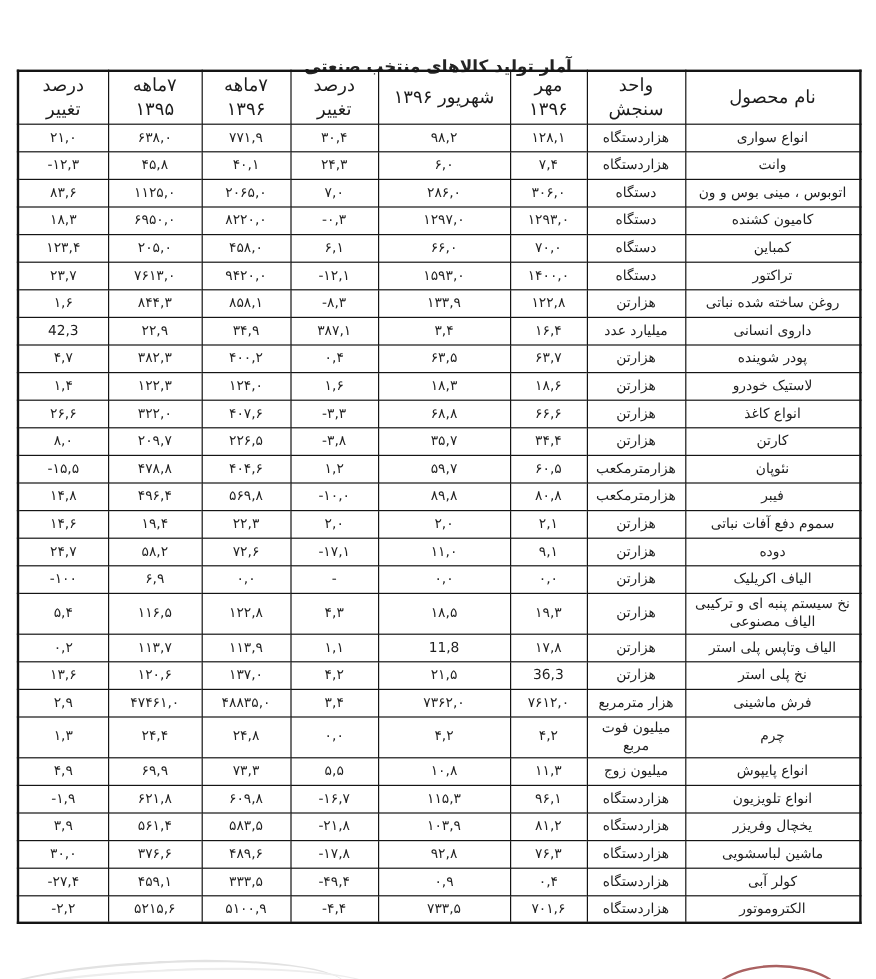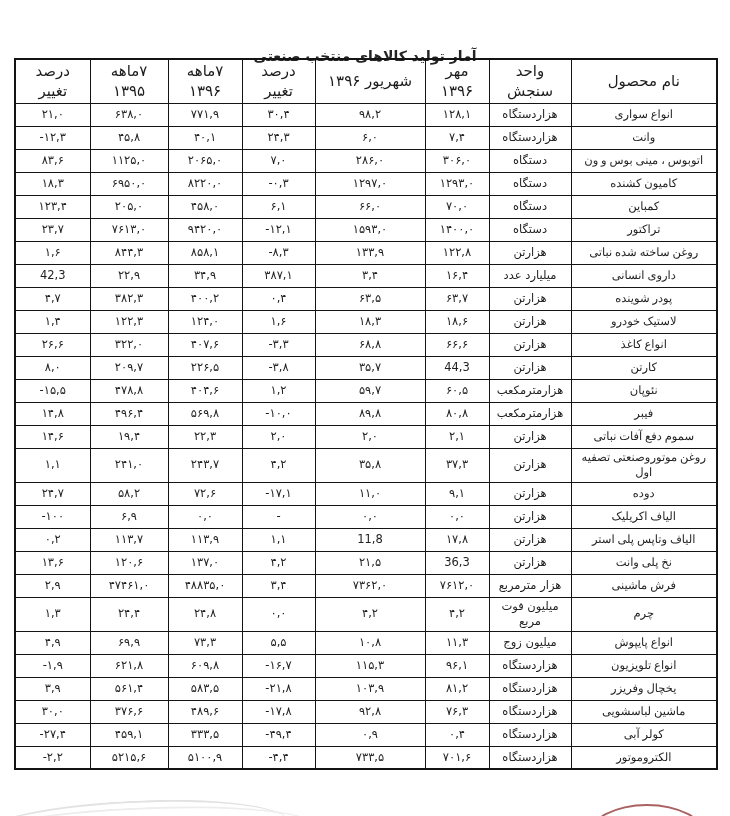--- a/index.html
+++ b/index.html
@@ -40,21 +40,21 @@
     line-height: 1.35;
     overflow: hidden;
   }
   table.stats th {
     height: 29px;
     font-size: 15px;
     font-weight: 400;
     color: #1c1c1c;
   }
   table.stats td { height: 23px; font-size: 11.5px; }
-  td.name { font-size: 11px; font-family: Liberation Serif, serif; }
+  td.name { font-size: 11px; }
   td.unit { font-size: 11px; }
   td.num  { direction: ltr; }
   
   .curl-line {
     position: absolute;
     left: -30px;
     top: 801px;
     width: 320px;
     height: 60px;
     border-top: 2px solid #e2e2e2;
@@ -214,21 +214,21 @@
         <td class="num">۶۶,۶</td>
         <td class="num">۶۸,۸</td>
         <td class="num">-۳,۳</td>
         <td class="num">۴۰۷,۶</td>
         <td class="num">۳۲۲,۰</td>
         <td class="num">۲۶,۶</td>
       </tr>
       <tr>
         <td class="name">کارتن</td>
         <td class="unit">هزارتن</td>
-        <td class="num">44,3</td>
+        <td class="num">۳۴,۴</td>
         <td class="num">۳۵,۷</td>
         <td class="num">-۳,۸</td>
         <td class="num">۲۲۶,۵</td>
         <td class="num">۲۰۹,۷</td>
         <td class="num">۸,۰</td>
       </tr>
       <tr>
         <td class="name">نئوپان</td>
         <td class="unit">هزارمترمکعب</td>
         <td class="num">۶۰,۵</td>
@@ -252,61 +252,61 @@
         <td class="name">سموم دفع آفات نباتی</td>
         <td class="unit">هزارتن</td>
         <td class="num">۲,۱</td>
         <td class="num">۲,۰</td>
         <td class="num">۲,۰</td>
         <td class="num">۲۲,۳</td>
         <td class="num">۱۹,۴</td>
         <td class="num">۱۴,۶</td>
       </tr>
       <tr>
-        <td class="name">روغن موتوروصنعتی تصفیه اول</td>
-        <td class="unit">هزارتن</td>
-        <td class="num">۳۷,۳</td>
-        <td class="num">۳۵,۸</td>
-        <td class="num">۴,۲</td>
-        <td class="num">۲۴۳,۷</td>
-        <td class="num">۲۴۱,۰</td>
-        <td class="num">۱,۱</td>
-      </tr>
-      <tr>
         <td class="name">دوده</td>
         <td class="unit">هزارتن</td>
         <td class="num">۹,۱</td>
         <td class="num">۱۱,۰</td>
         <td class="num">-۱۷,۱</td>
         <td class="num">۷۲,۶</td>
         <td class="num">۵۸,۲</td>
         <td class="num">۲۴,۷</td>
       </tr>
       <tr>
         <td class="name">الیاف اکریلیک</td>
         <td class="unit">هزارتن</td>
         <td class="num">۰,۰</td>
         <td class="num">۰,۰</td>
         <td class="num">-</td>
         <td class="num">۰,۰</td>
         <td class="num">۶,۹</td>
         <td class="num">-۱۰۰</td>
       </tr>
       <tr>
+        <td class="name">نخ سیستم پنبه ای و ترکیبی الیاف مصنوعی</td>
+        <td class="unit">هزارتن</td>
+        <td class="num">۱۹,۳</td>
+        <td class="num">۱۸,۵</td>
+        <td class="num">۴,۳</td>
+        <td class="num">۱۲۲,۸</td>
+        <td class="num">۱۱۶,۵</td>
+        <td class="num">۵,۴</td>
+      </tr>
+      <tr>
         <td class="name">الیاف وتاپس پلی استر</td>
         <td class="unit">هزارتن</td>
         <td class="num">۱۷,۸</td>
         <td class="num">11,8</td>
         <td class="num">۱,۱</td>
         <td class="num">۱۱۳,۹</td>
         <td class="num">۱۱۳,۷</td>
         <td class="num">۰,۲</td>
       </tr>
       <tr>
-        <td class="name">نخ پلی وانت</td>
+        <td class="name">نخ پلی استر</td>
         <td class="unit">هزارتن</td>
         <td class="num">36,3</td>
         <td class="num">۲۱,۵</td>
         <td class="num">۴,۲</td>
         <td class="num">۱۳۷,۰</td>
         <td class="num">۱۲۰,۶</td>
         <td class="num">۱۳,۶</td>
       </tr>
       <tr>
         <td class="name">فرش ماشینی</td>

